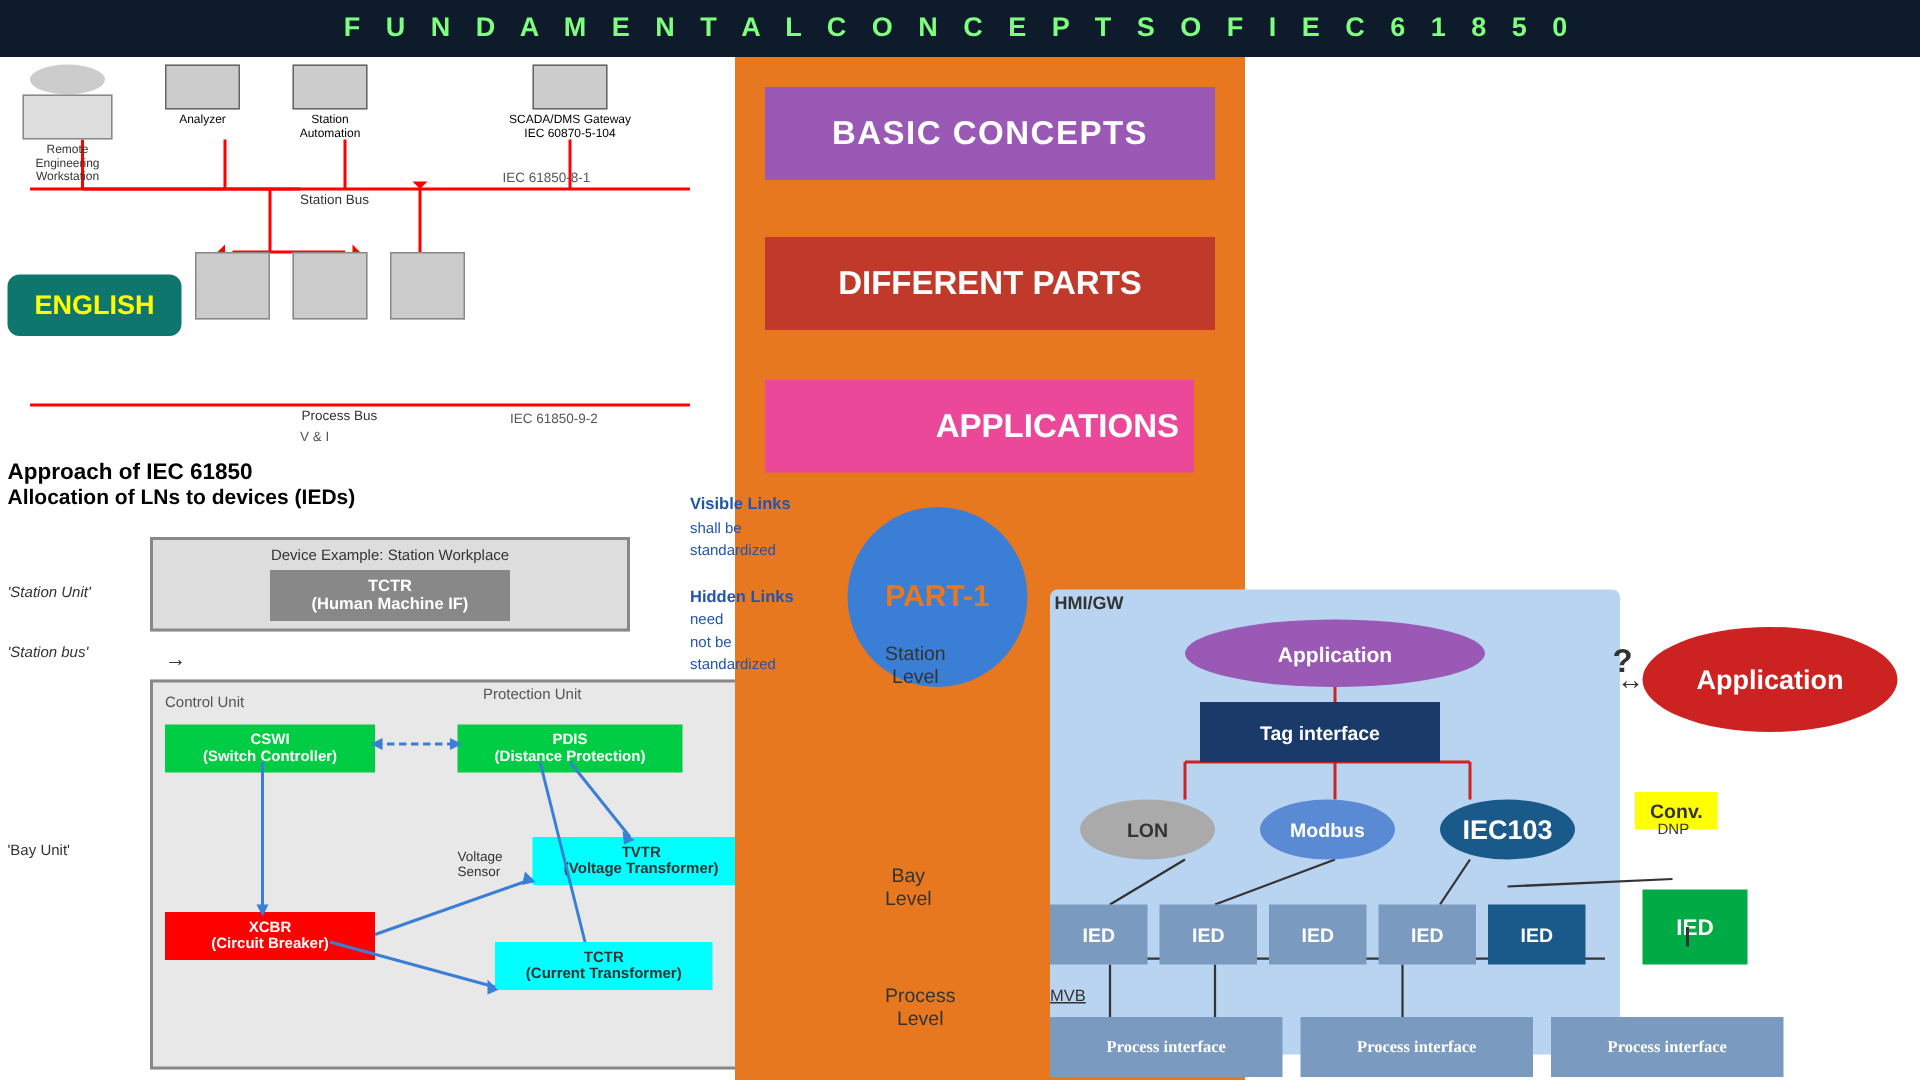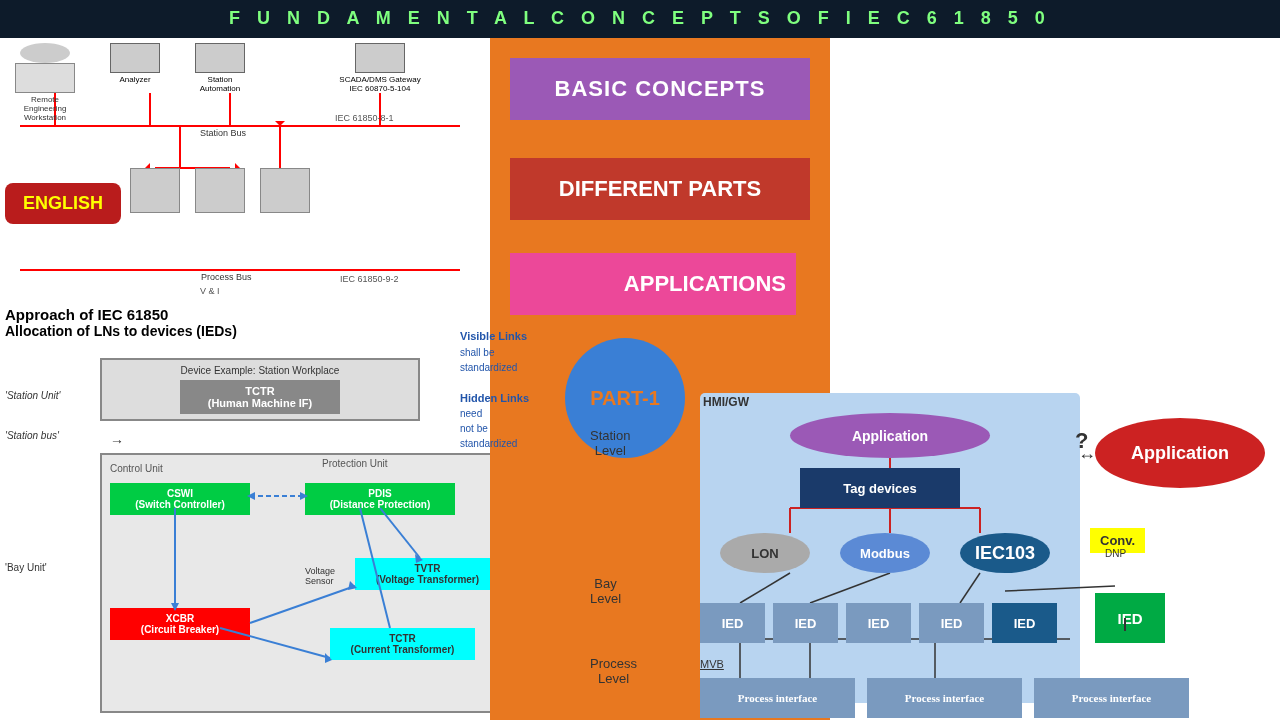--- a/index.html
+++ b/index.html
@@ -109,21 +109,21 @@
       width: 50px;
       height: 45px;
       background: #ccc;
       border: 1px solid #888;
     }
 
     
     .english-badge {
       position: absolute;
       top: 145px; left: 5px;
-      background: #b91c1c;
+      background: #0f766e;
       color: yellow;
       font-weight: bold;
       font-size: 18px;
       padding: 10px 18px;
       border-radius: 8px;
     }
 
     
     .device-example-container {
       position: absolute;
@@ -749,21 +749,21 @@
       <line x1="235" y1="250" x2="235" y2="285" stroke="#333" stroke-width="1.5"></line>
 
       <line x1="0" y1="246" x2="370" y2="246" stroke="#333" stroke-width="1.5"></line>
     </svg>
   </div>
 
   <div style="position:absolute;top:357px;left:703px;font-size:12px;font-weight:bold;color:#333;">HMI/GW</div>
 
   <div class="application-oval">Application</div>
 
-  <div class="tag-db-box">Tag devices</div>
+  <div class="tag-db-box">Tag interface</div>
 
   <div class="lon-oval">LON</div>
   <div class="modbus-oval">Modbus</div>
   <div class="iec103-oval">IEC103</div>
 
   <div class="conv-box">Conv.</div>
   <div class="dnp-label">DNP</div>
 
   <div class="ied-row-bays">
     <div class="ied-box-bay">

